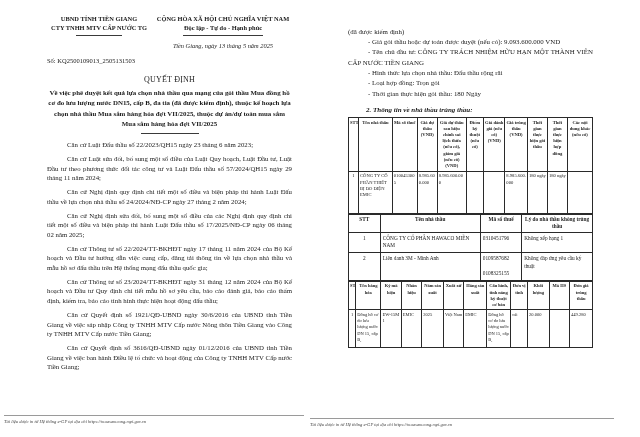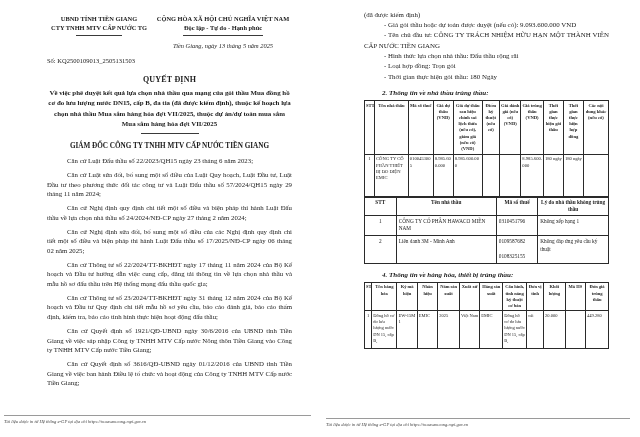--- a/index.html
+++ b/index.html
@@ -3,33 +3,33 @@
 <meta charset="utf-8">
 <style>
   html,body{margin:0;padding:0;}
   body{
     width:640px;height:437px;position:relative;overflow:hidden;
     background:#ffffff;color:#1b1b1b;
     font-family:"Liberation Serif", "DejaVu Serif", serif;
   }
   .page{position:absolute;top:0;height:437px;background:#fff;box-sizing:border-box;}
   #page1{left:0;width:320px;padding:14px 28px 0 47px;}
-  #page2{left:320px;width:320px;padding:10px 31px 0 44px;}
+  #page2{left:304px;width:320px;padding:27px 31px 0 44px;}
 
   
   .hdr{display:flex;justify-content:space-between;}
   .hdr-org{width:104px;text-align:center;font-weight:bold;font-size:6.4px;line-height:1.45;}
   .hdr-nat{width:138px;text-align:center;font-size:6.4px;line-height:1.45;}
   .hdr-nat .b{font-weight:bold;}
   .rule{border-top:1px solid #3a3a3a;width:46px;margin:2px auto 0;}
   .rule.wide{width:80px;}
   .date-line{font-style:italic;margin-top:5px;}
   .doc-number{font-size:6.5px;margin-top:7px;}
 
-  .doc-title{text-align:center;font-weight:bold;font-size:8px;margin-top:11px;letter-spacing:.2px;}
+  .doc-title{text-align:center;font-weight:normal;font-size:8px;margin-top:11px;letter-spacing:.2px;}
   .doc-subject{font-weight:bold;font-size:6.9px;line-height:1.5;text-align:center;margin-top:4px;}
   .subject-rule{border-top:1px solid #3a3a3a;width:58px;margin:4px auto 0;}
   .authority{text-align:center;font-weight:bold;font-size:7.2px;margin-top:8px;}
 
   .recitals{margin-top:6px;}
   .recitals > div{font-size:6.8px;line-height:1.4;text-align:justify;text-indent:20px;margin:4.5px 0;}
 
   .pfooter{position:absolute;left:4px;right:9px;bottom:13px;border-top:1px solid #9a9a9a;
            padding-top:3px;font-size:4.6px;font-style:italic;color:#3c3c3c;}
   #page2 .pfooter{left:6px;right:10px;bottom:10px;}
@@ -69,21 +69,20 @@
       <div class="date-line">Tiền Giang, ngày 13 tháng 5 năm 2025</div>
     </div>
   </div>
 
   <div class="doc-number">Số: KQ2500109013_2505131503</div>
 
   <div class="doc-title">QUYẾT ĐỊNH</div>
   <div class="doc-subject">Về việc phê duyệt kết quả lựa chọn nhà thầu qua mạng của gói thầu Mua đồng hồ cơ đo lưu lượng nước DN15, cấp B, đa tia (đã được kiểm định), thuộc kế hoạch lựa chọn nhà thầu Mua sắm hàng hóa đợt VII/2025, thuộc dự án/dự toán mua sắm Mua sắm hàng hóa đợt VII/2025</div>
   <div class="subject-rule"></div>
 
-  <div class="authority">GIÁM ĐỐC CÔNG TY TNHH MTV CẤP NƯỚC TIỀN GIANG</div>
 
   <div class="recitals">
       <div>Căn cứ Luật Đấu thầu số 22/2023/QH15 ngày 23 tháng 6 năm 2023;</div>
       <div>Căn cứ Luật sửa đổi, bổ sung một số điều của Luật Quy hoạch, Luật Đầu tư, Luật Đầu tư theo phương thức đối tác công tư và Luật Đấu thầu số 57/2024/QH15 ngày 29 tháng 11 năm 2024;</div>
       <div>Căn cứ Nghị định quy định chi tiết một số điều và biện pháp thi hành Luật Đấu thầu về lựa chọn nhà thầu số 24/2024/NĐ-CP ngày 27 tháng 2 năm 2024;</div>
       <div>Căn cứ Nghị định sửa đổi, bổ sung một số điều của các Nghị định quy định chi tiết một số điều và biện pháp thi hành Luật Đấu thầu số 17/2025/NĐ-CP ngày 06 tháng 02 năm 2025;</div>
       <div>Căn cứ Thông tư số 22/2024/TT-BKHĐT ngày 17 tháng 11 năm 2024 của Bộ Kế hoạch và Đầu tư hướng dẫn việc cung cấp, đăng tải thông tin về lựa chọn nhà thầu và mẫu hồ sơ đấu thầu trên Hệ thống mạng đấu thầu quốc gia;</div>
       <div>Căn cứ Thông tư số 23/2024/TT-BKHĐT ngày 31 tháng 12 năm 2024 của Bộ Kế hoạch và Đầu tư Quy định chi tiết mẫu hồ sơ yêu cầu, báo cáo đánh giá, báo cáo thẩm định, kiểm tra, báo cáo tình hình thực hiện hoạt động đấu thầu;</div>
       <div>Căn cứ Quyết định số 1921/QĐ-UBND ngày 30/6/2016 của UBND tỉnh Tiền Giang về việc sáp nhập Công ty TNHH MTV Cấp nước Nông thôn Tiền Giang vào Công ty TNHH MTV Cấp nước Tiền Giang;</div>
       <div>Căn cứ Quyết định số 3616/QĐ-UBND ngày 01/12/2016 của UBND tỉnh Tiền Giang về việc ban hành Điều lệ tổ chức và hoạt động của Công ty TNHH MTV Cấp nước Tiền Giang;</div>
@@ -176,21 +175,20 @@
           <td>2</td>
           <td>Liên danh 3M - Minh Anh</td>
           <td>0109587682
 
 0108325155</td>
           <td>Không đáp ứng yêu cầu kỹ thuật</td>
         </tr>
       </tbody>
     </table>
 
-  <div class="sec-heading">4. Thông tin về hàng hóa, thiết bị trúng thầu:</div>
   <table id="goods-table">
       <colgroup>
         <col style="width: 3%;">
         <col style="width: 10.5%;">
         <col style="width: 8.5%;">
         <col style="width: 8.5%;">
         <col style="width: 9%;">
         <col style="width: 8.5%;">
         <col style="width: 9.5%;">
         <col style="width: 10%;">

